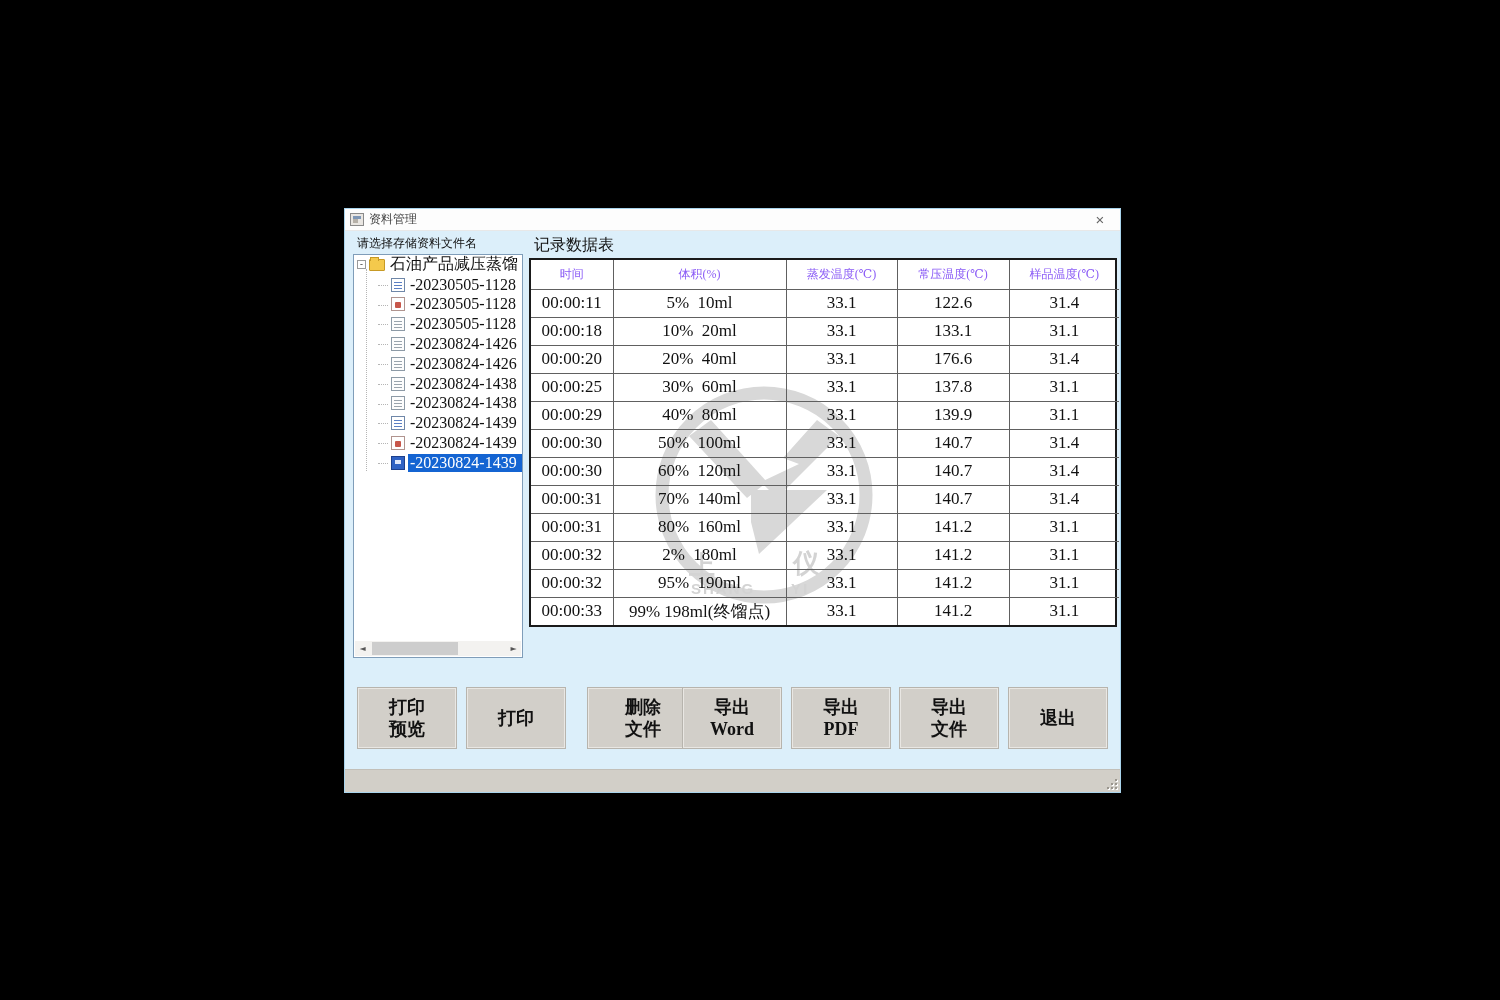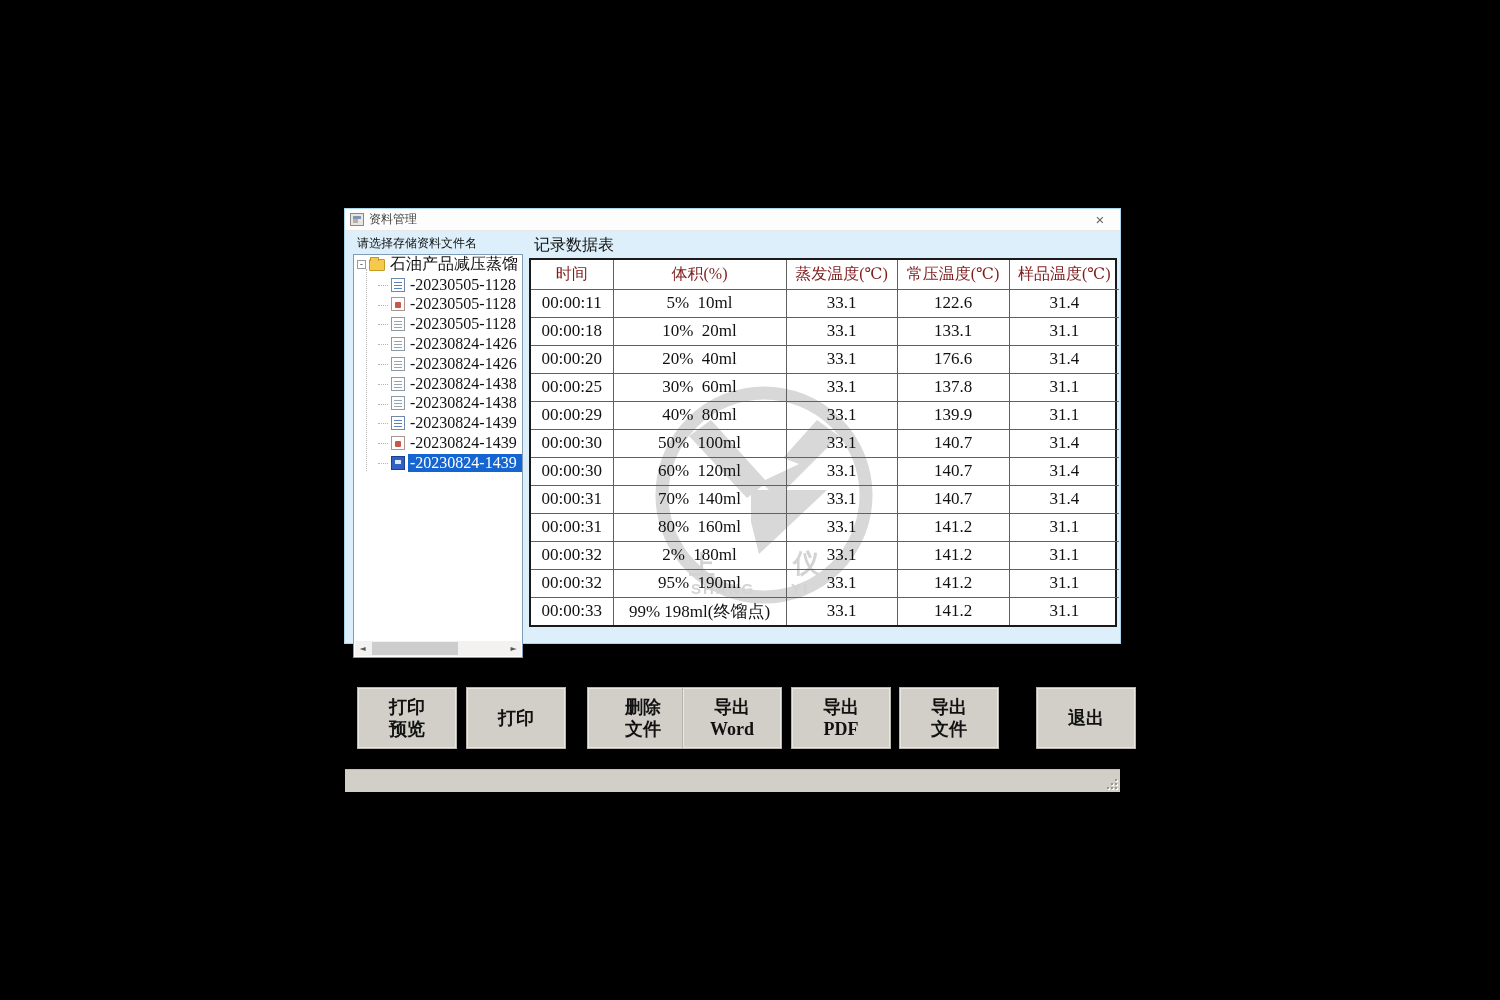--- a/index.html
+++ b/index.html
@@ -1,19 +1,19 @@
 <!DOCTYPE html>
 <html><head>
 <meta charset="utf-8">
 <style>
   html,body{margin:0;padding:0;background:#000;width:1500px;height:1000px;overflow:hidden;
     font-family:"Liberation Serif","DejaVu Serif",serif;}
   *{box-sizing:border-box;}
 
-  .dialog{position:absolute;left:344px;top:208px;width:777px;height:436px;
+  .dialog{position:absolute;left:344px;top:208px;width:777px;height:585px;
     background:#dceffa;border:1px solid #a9d4ec;}
 
   
   .titlebar{position:absolute;left:0;top:0;right:0;height:22px;background:#fdfdfd;
     display:flex;align-items:center;padding-left:5px;
     font-family:"Liberation Sans","DejaVu Sans",sans-serif;border-bottom:1px solid #e8e8e8;}
   .app-icon{width:14px;height:13px;background:#e9e6e2;border:1px solid #8a8a8a;position:relative;margin-right:5px;}
   .app-icon::before{content:"";position:absolute;left:2px;top:2px;right:2px;height:3px;background:#7d96b5;}
   .app-icon::after{content:"";position:absolute;left:2px;bottom:2px;width:5px;height:4px;background:#b5b0a8;}
   .title-text{font-size:12px;color:#444;}
@@ -61,21 +61,21 @@
     color:#555;font-size:8px;font-family:"DejaVu Sans",sans-serif;}
   .hs-track{position:relative;flex:1;height:15px;}
   .hs-thumb{position:absolute;left:2px;top:1px;width:63%;height:13px;background:#cdcdcd;}
 
   
   .table-wrap{position:absolute;left:184px;top:49px;width:588px;background:#fff;border:2px solid #1a1a1a;}
   .watermark{position:absolute;left:110px;top:112px;width:246px;height:246px;z-index:0;pointer-events:none;}
   .wm-text{position:absolute;color:#d3d3d3;z-index:0;pointer-events:none;
     font-family:"Liberation Sans","DejaVu Sans",sans-serif;font-weight:bold;}
   table.rec{position:relative;z-index:1;border-collapse:collapse;table-layout:fixed;width:100%;background:transparent;}
-  table.rec th{height:29px;font-weight:normal;font-size:16px;color:#7f1d1d;
+  table.rec th{height:29px;font-weight:normal;font-size:12px;color:#8b5cf6;
     border:1px solid #606060;background:transparent;}
   table.rec td{height:28px;text-align:center;font-size:17px;color:#111;
     border:1px solid #606060;white-space:pre;background:transparent;}
   table.rec tr>*:first-child{border-left:none;}
   table.rec tr>*:last-child{border-right:none;}
   table.rec tr:first-child th{border-top:none;}
   table.rec tr:last-child td{border-bottom:none;}
 
   
   .btn-row{position:absolute;left:0;top:478px;width:777px;height:62px;font-weight:bold;}
@@ -303,21 +303,21 @@
         <span>Word</span>
       </div>
       <div class="dlg-btn" style="left: 446px;">
         <span>导出</span>
         <span>PDF</span>
       </div>
       <div class="dlg-btn" style="left: 554px;">
         <span>导出</span>
         <span>文件</span>
       </div>
-      <div class="dlg-btn" style="left: 663px; margin-left: 28px;">
+      <div class="dlg-btn" style="left: 663px;">
         <span>退出</span>
       </div>
     </div>
 
   <div class="statusbar">
     <span class="grip">
         <i></i>
         <i></i>
         <i></i>
         <i></i>

